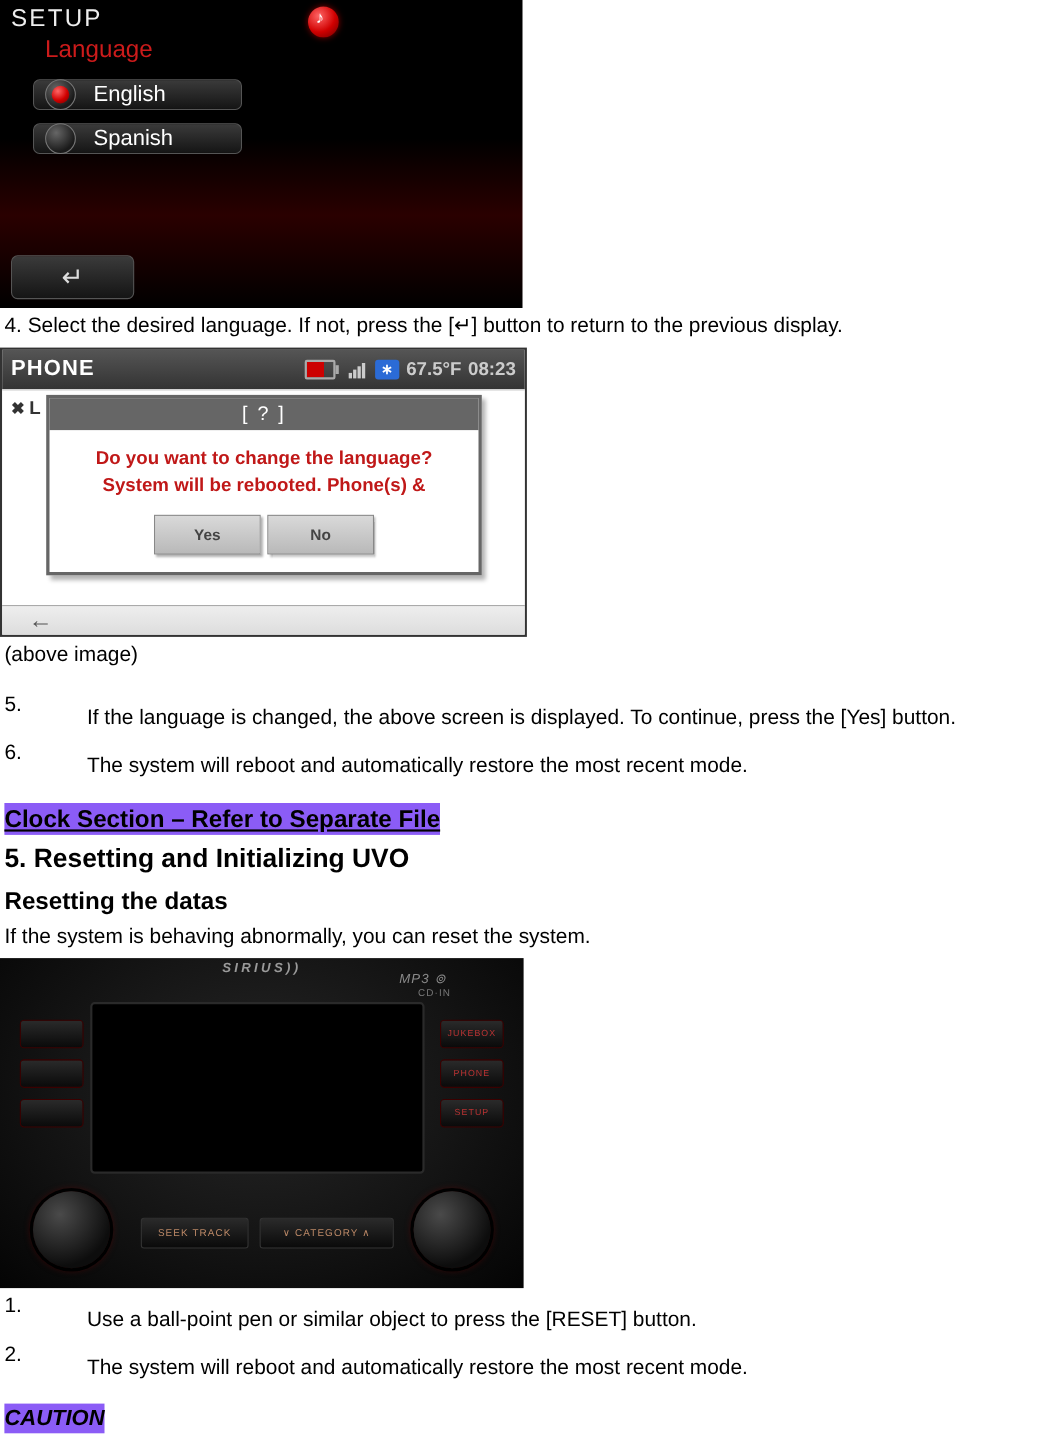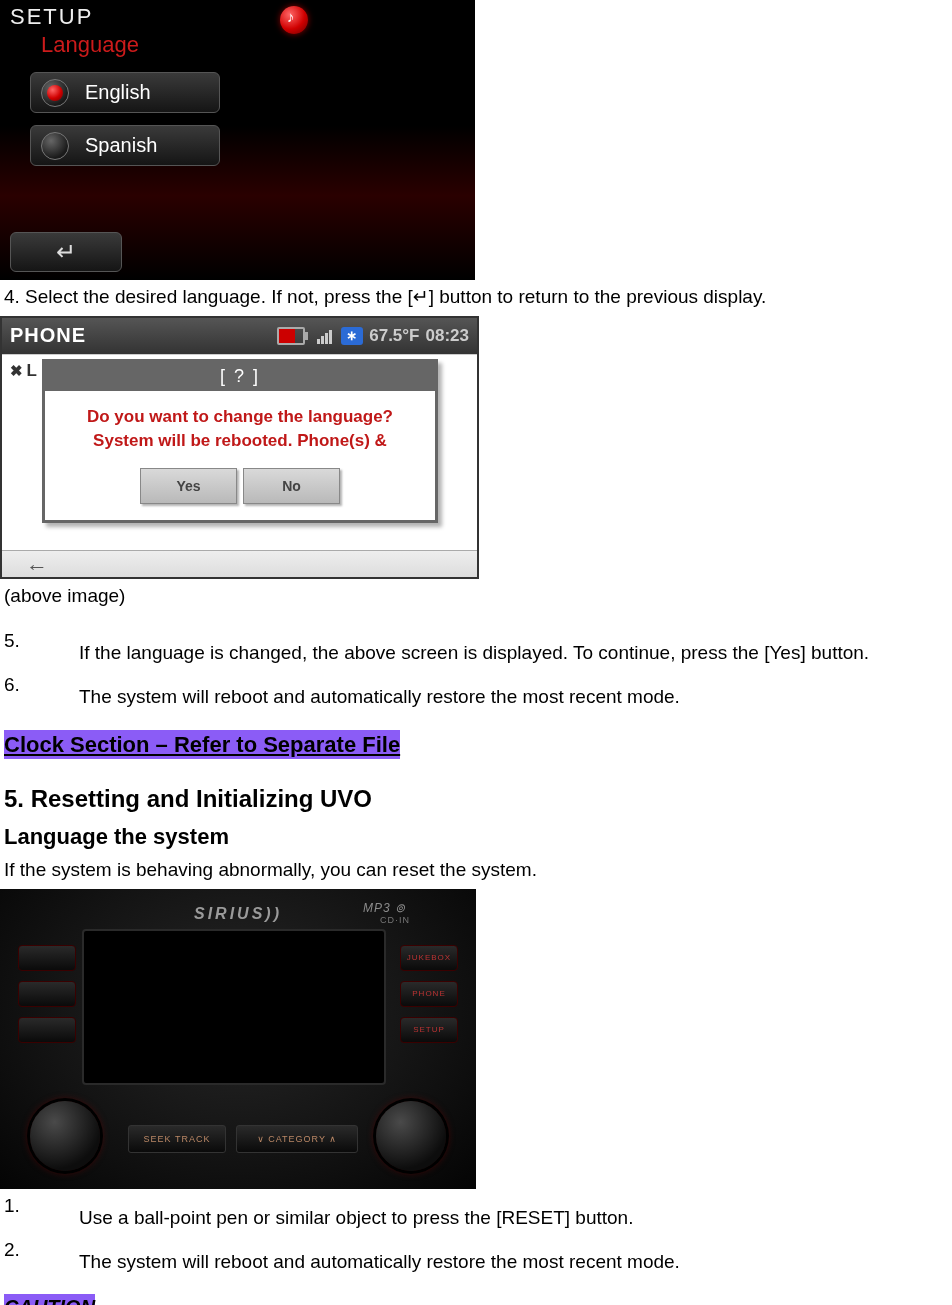--- a/index.html
+++ b/index.html
@@ -47,21 +47,21 @@
   .setup-music-orb::after{
     content:"♪";
     position:absolute;
     left:7px; top:2px;
     font-size:15px;
     color:#fff;
   }
   .lang-row { display: flex; gap: 20px; padding: 0 30px 12px 30px; }
   .lang-btn {
     flex: 0 0 190px;
-    height: 41px;
+    height: 28px;
     background: linear-gradient(#3a3a3a,#151515);
     border: 1px solid #555;
     border-radius: 6px;
     display: flex;
     align-items: center;
     font-size: 20px;
     color: #fff;
     padding-left: 10px;
     box-sizing: border-box;
   }
@@ -187,35 +187,35 @@
     display:flex;align-items:center;
     padding-left:24px;
     color:#555;
     font-size:22px;
     font-weight:bold;
   }
 
   
   .hl-y{ background:#8b5cf6; font-weight:bold; display:inline-block;}
   .hl-y.u{ text-decoration:underline; }
-  .sec-h1{ font-size:24px; font-weight:bold; margin-top:18px; }
+  .sec-h1{ font-size:24px; font-weight:bold; }
   .sec-h2{ font-size:22px; font-weight:bold; }
   .caution{ font-style:italic; }
 
   
   .unit-photo{
     width:476px; height:300px;
     background:radial-gradient(ellipse at 50% 40%, #272727 0%, #141414 55%, #040404 100%);
     position:relative;
     margin-top:4px;
     overflow:hidden;
   }
   .unit-photo .brand{
-    position:absolute; top:16px; left:50%; transform:translateX(-50%);
-    color:#9a9a9a; font-size:16px; letter-spacing:3px; font-style:italic; font-weight:bold;
+    position:absolute; top:2px; left:50%; transform:translateX(-50%);
+    color:#9a9a9a; font-size:12px; letter-spacing:3px; font-style:italic; font-weight:bold;
   }
   .unit-photo .mp3{
     position:absolute; top:12px; right:70px;
     color:#8a8a8a; font-size:12px; font-style:italic; letter-spacing:1px;
   }
   .unit-photo .cdin{
     position:absolute; top:26px; right:66px;
     color:#777; font-size:9px; letter-spacing:1px;
   }
   .unit-photo .screen{
@@ -326,21 +326,21 @@
 </div>
 <div class="doc-txt num-row">
   <div class="n">6.</div>
   <div class="t">The system will reboot and automatically restore the most recent mode.</div>
 </div>
 
 <div style="height:14px"></div>
 <div class="doc-txt"><span class="hl-y u" style="font-size:22px">Clock Section – Refer to Separate File</span></div>
 
 <div class="doc-txt sec-h1">5. Resetting and Initializing UVO</div>
-<div class="doc-txt sec-h2">Language the system</div>
+<div class="doc-txt sec-h2">Resetting the datas</div>
 <div class="doc-txt">If the system is behaving abnormally, you can reset the system.</div>
 
 <div class="unit-photo">
   <div class="brand">SIRIUS))</div>
   <div class="mp3">MP3  ⊚</div>
   <div class="cdin">CD·IN</div>
   <div class="screen"></div>
 
   <div class="side-btn" style="left:18px;top:56px"></div>
   <div class="side-btn" style="left:18px;top:92px"></div>

